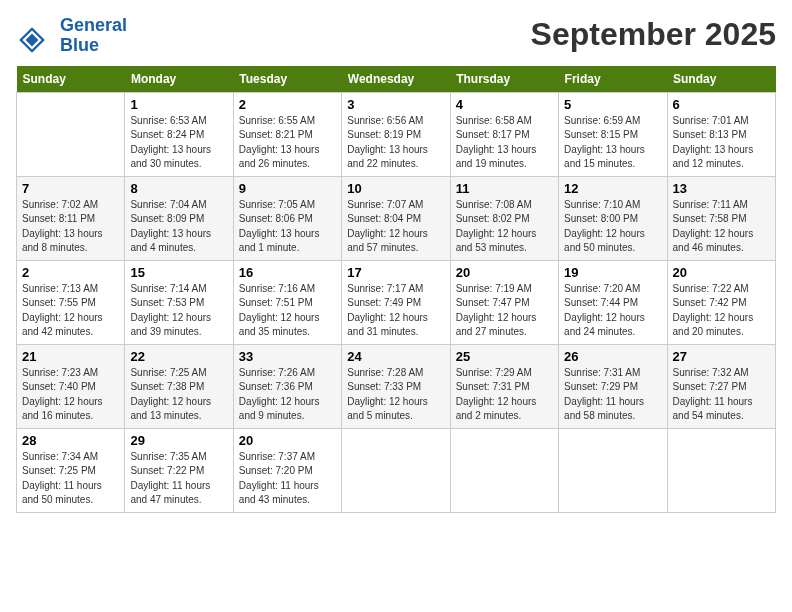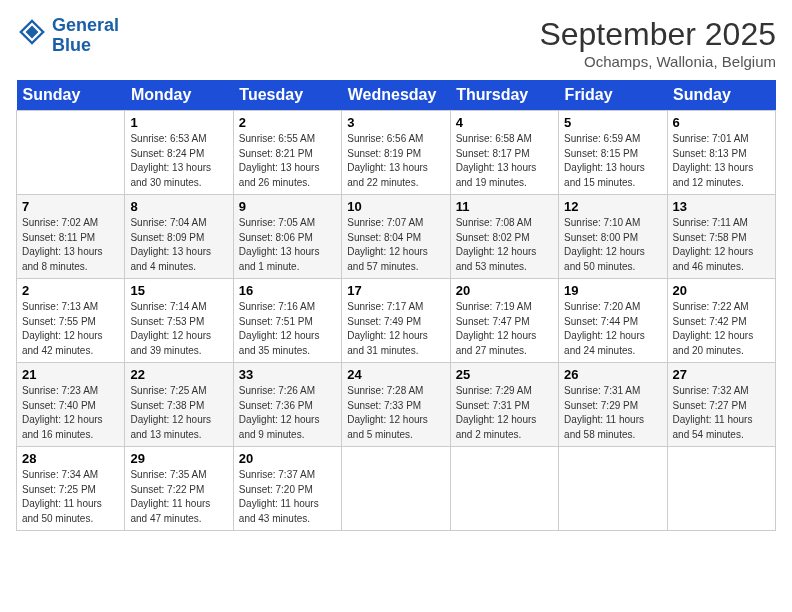--- a/index.html
+++ b/index.html
@@ -11,59 +11,59 @@
       padding: 16px;
     }
     .header {
       display: flex;
       justify-content: space-between;
       align-items: flex-start;
       margin-bottom: 10px;
     }
     .logo {
       display: flex;
-      align-items: flex-start;
-      gap: 4px;
+      align-items: flex-end;
+      gap: 12px;
     }
     .logo-text {
       font-size: 18px;
       font-weight: bold;
       color: #333;
       line-height: 1.1;
     }
     .logo-text span {
       color: #1a5fa8;
     }
     .logo-icon {
       width: 32px;
       height: 32px;
     }
     .title-block {
       text-align: right;
     }
     .month-title {
       font-size: 32px;
-      font-weight: normal;
+      font-weight: bold;
       color: #333;
     }
     .location {
       font-size: 15px;
       color: #555;
     }
     table {
       width: 100%;
       border-collapse: collapse;
       font-size: 11px;
     }
     thead tr th {
-      background-color: #1d4ed8;
+      background-color: #4d7c0f;
       color: #fff;
       text-align: left;
       padding: 6px 6px;
-      font-size: 16px;
+      font-size: 12px;
       font-weight: bold;
     }
     tbody tr td {
       border: 1px solid #ccc;
       vertical-align: top;
       padding: 4px 5px;
       width: 108px;
       min-height: 80px;
     }
     tbody tr td .day-num {
@@ -95,21 +95,20 @@
       <polygon points="20,8 32,20 20,32 8,20" fill="#fff"></polygon>
       <polygon points="20,12 28,20 20,28 12,20" fill="#1a5fa8"></polygon>
     </svg>
     <div class="logo-text">
       <div><span>General</span></div>
       <div><span>Blue</span></div>
     </div>
   </div>
   <div class="title-block">
     <div class="month-title">September 2025</div>
-    <div class="location">Ochamps, Wallonia, Belgium</div>
   </div>
 </div>
 
 <table>
   <thead>
     <tr>
     <th>Sunday</th>
         <th>Monday</th>
         <th>Tuesday</th>
         <th>Wednesday</th>

